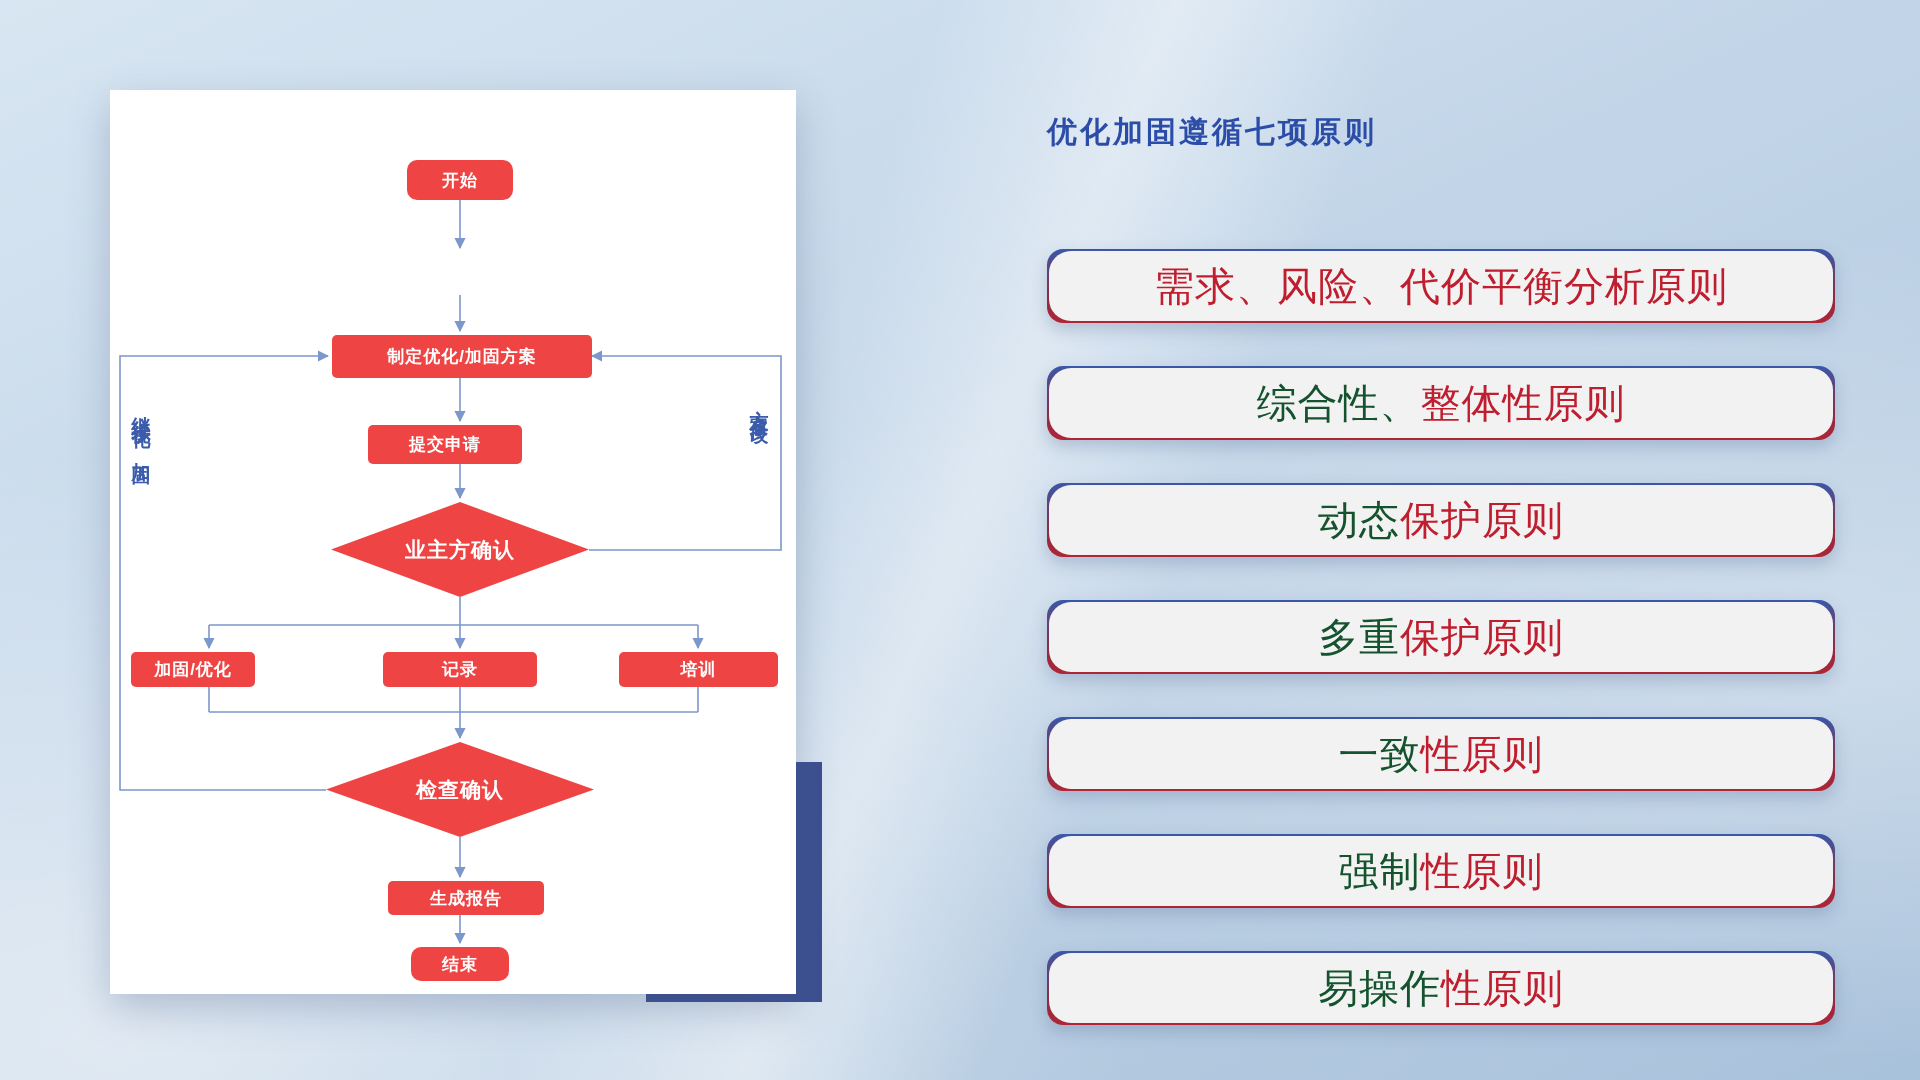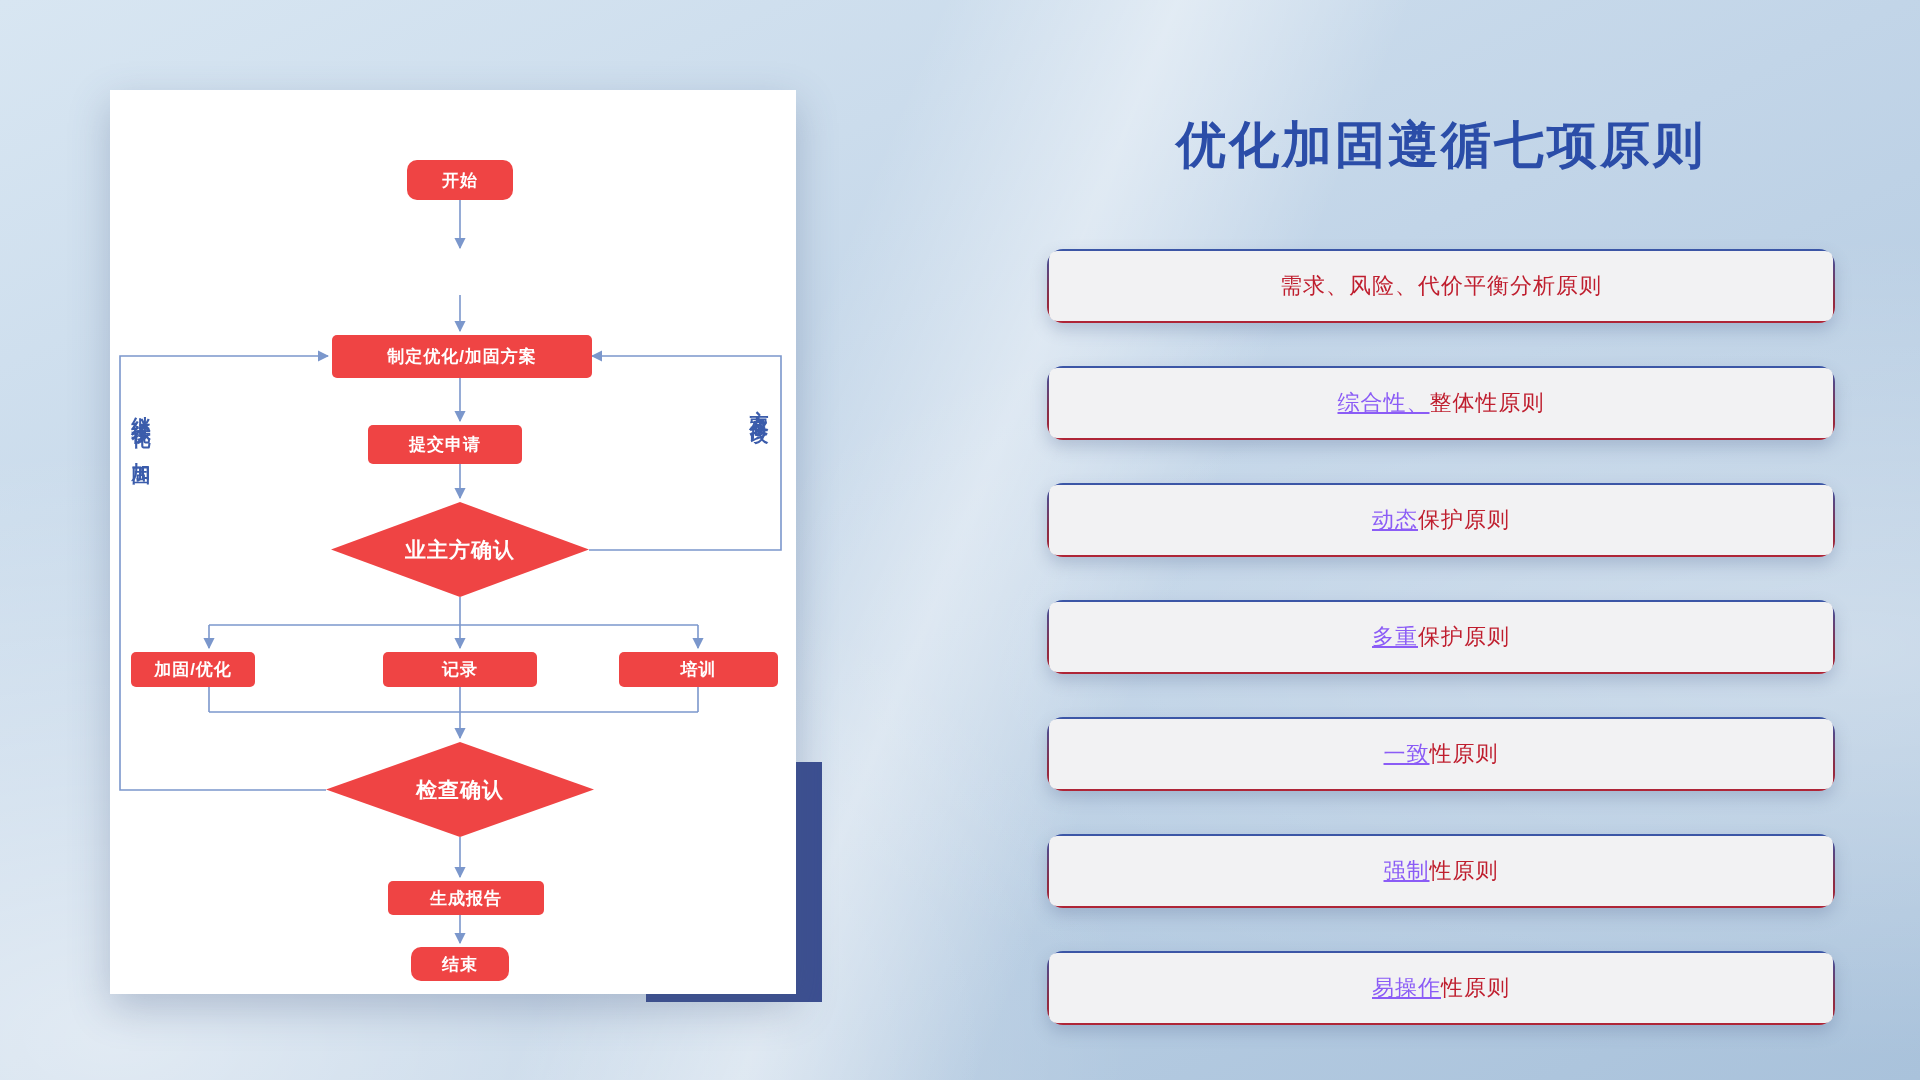--- a/index.html
+++ b/index.html
@@ -36,37 +36,37 @@
     clip-path:polygon(50% 0,100% 50%,50% 100%,0 50%);
     font-size:21px;border-radius:0;
   }
   .vlabel{
     position:absolute;writing-mode:vertical-rl;text-orientation:upright;
     color:#3b5cab;font-weight:700;font-size:19px;letter-spacing:5px;white-space:nowrap;
   }
   
   .title{
     position:absolute;left:1047px;top:112px;width:788px;margin:0;
-    text-align:center;font-size:50px;font-weight:800;color:#2b4da8;letter-spacing:3px;
+    font-size:30px;font-weight:800;color:#2b4da8;letter-spacing:3px;
   }
   .plist{
     position:absolute;left:1047px;top:249px;width:788px;
     display:flex;flex-direction:column;gap:43px;
   }
   .pbox{
     height:70px;border-radius:16px;padding:2px;
     background:linear-gradient(180deg,#3a57a8 0%,#8c2c44 65%,#b02536 100%);
     box-shadow:0 7px 16px rgba(90,110,150,0.30);
   }
   .pbox-inner{
-    height:100%;border-radius:8px;background:#f2f2f3;
+    height:100%;border-radius:22px;background:#f2f2f3;
     display:flex;align-items:center;justify-content:center;
-    font-size:22px;font-weight:500;letter-spacing:1px;
+    font-size:40px;font-weight:500;letter-spacing:1px;
   }
-  .p-blue{color:#8b5cf6;text-decoration:underline;}
+  .p-blue{color:#14532d;}
   .p-red{color:#bf1e2e;}
 </style>
 </head>
 <body>
 
 <div class="stage">
 
   <div class="accent"></div>
 
   <div class="panel">

